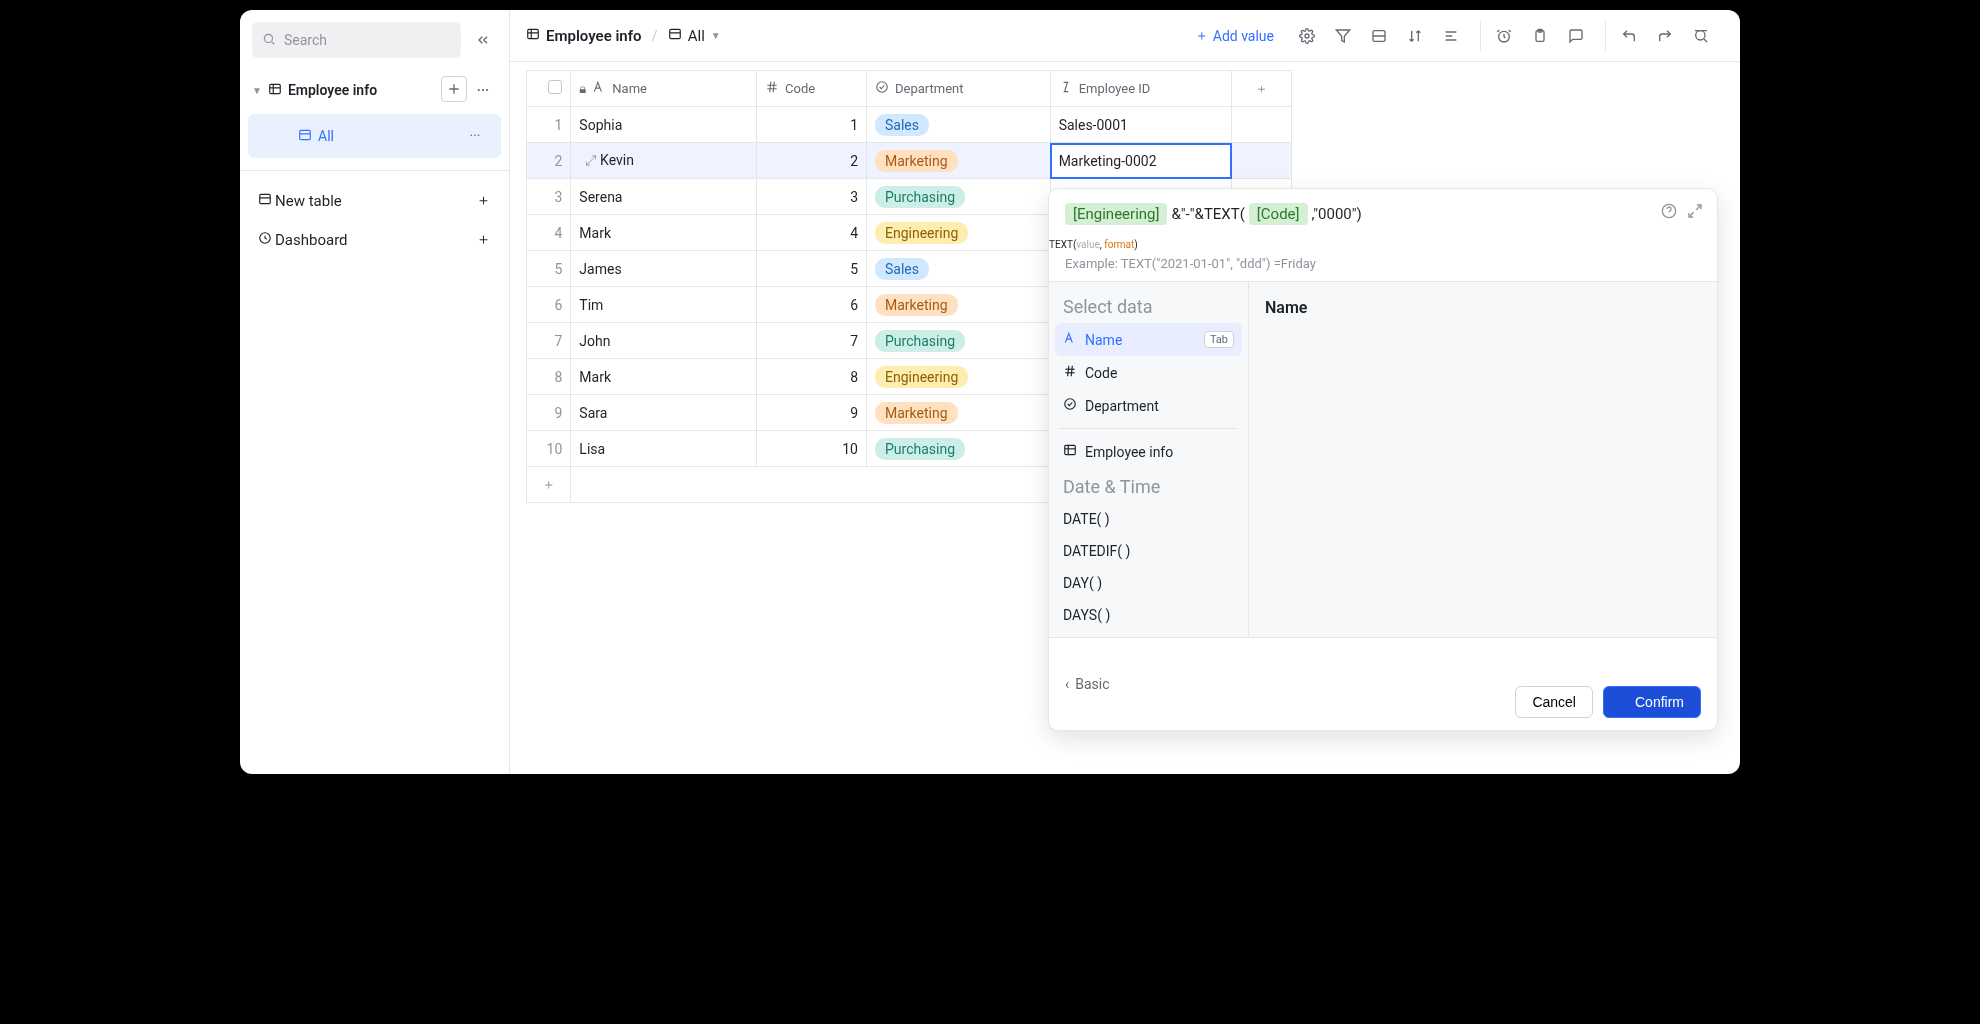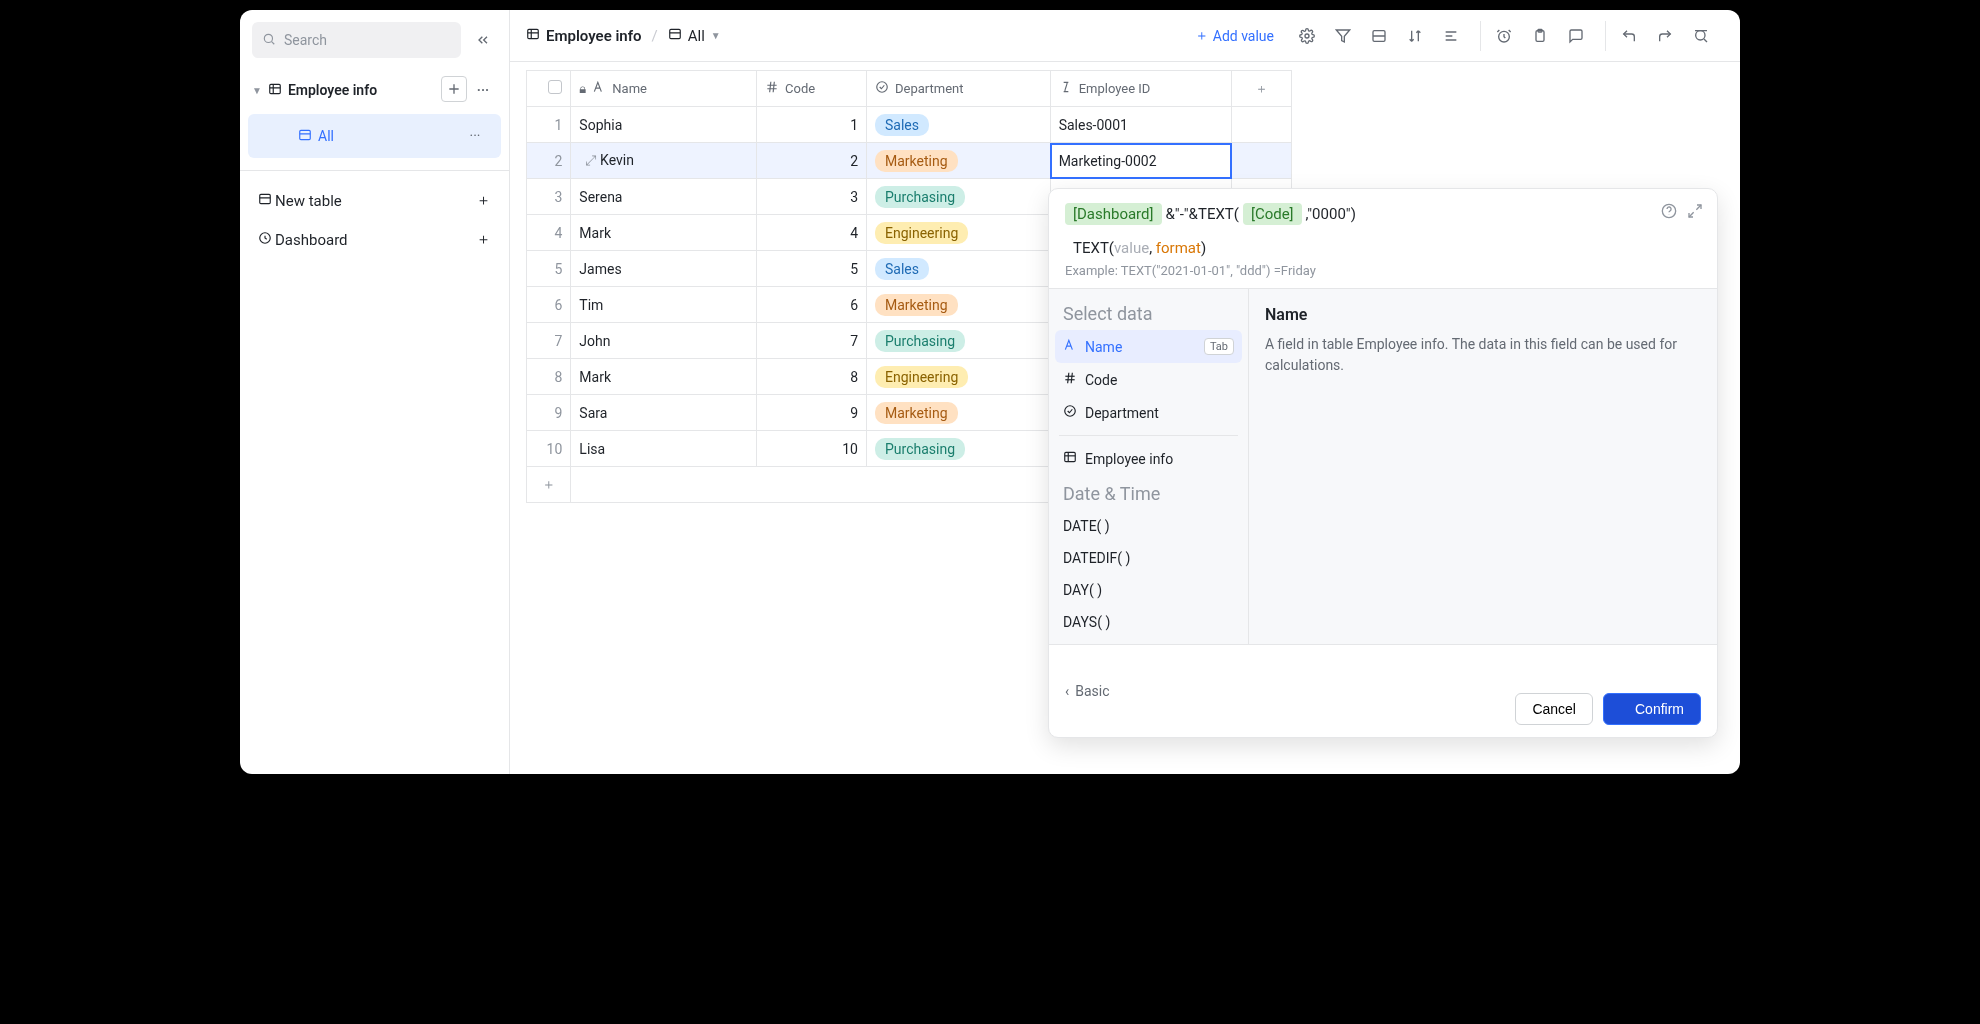--- a/index.html
+++ b/index.html
@@ -42,21 +42,21 @@
 .tag.marketing { background: #ffe1c2; color: #a65b12; }
 .tag.purchasing { background: #cdeee6; color: #1a7e6d; }
 .tag.engineering { background: #feedb1; color: #8a6200; }
 tr.active td { background: #eef3ff; }
 td.selected { outline: 2px solid #3370ff; outline-offset: -2px; background: #fff !important; }
 .row-add td { color:#8f959e; text-align:center; }
 .popover { position: absolute; right: 22px; top: 178px; width: 670px; background: #fff; border: 1px solid #e5e6e8; border-radius: 10px; box-shadow: 0 8px 24px rgba(0,0,0,.12); display: flex; flex-direction: column; overflow: hidden; }
 .pop-formula { padding: 14px 16px 6px; display: flex; align-items: center; gap: 4px; font-size: 15px; }
 .pop-formula .chip { background: #d5efd4; border-radius: 4px; padding: 2px 8px; color: #2a7a2a; }
 .pop-right-icons { position:absolute; right:14px; top:14px; display:flex; gap:10px; color:#8f959e; }
-.pop-hint { padding: 8px 24px 4px; font-size: 15px; }
+.pop-hint { padding: 8px 0 4px; font-size: 10px; }
 .pop-hint .gray { color: #a9adb5; }
 .pop-hint .orange { color: #d97706; }
 .pop-example { padding: 2px 16px 10px; font-size: 13px; color: #8f959e; }
 .pop-body { display: flex; border-top: 1px solid #e5e6e8; background:#f7f8fa; }
 .pop-list { width: 200px; border-right: 1px solid #e5e6e8; max-height: 360px; overflow-y: auto; padding: 6px 0; }
 .pop-list .sec-label { padding: 8px 14px 6px; color: #8f959e; font-size: 18px; }
 .pop-list .item { padding: 8px 14px; display: flex; align-items: center; gap: 8px; cursor: pointer; }
 .pop-list .item.sel { background: #e8edff; border-radius:6px; margin:0 6px; padding:8px 8px; justify-content:space-between; }
 .pop-list .item.sel .il { display:flex; gap:8px; align-items:center; color:#3370ff; }
 .pop-list .tab-pill { font-size:11px; border:1px solid #d0d3d6; padding:1px 5px; border-radius:4px; color:#646a73; background:#fff; }
@@ -385,21 +385,21 @@
             <line x1="12" y1="17" x2="12" y2="17.1"></line>
           </svg></span>
       <span><svg viewBox="0 0 24 24" fill="none" stroke="currentColor" stroke-width="2">
             <polyline points="15 3 21 3 21 9"></polyline>
             <polyline points="9 21 3 21 3 15"></polyline>
             <line x1="21" y1="3" x2="14" y2="10"></line>
             <line x1="3" y1="21" x2="10" y2="14"></line>
           </svg></span>
     </div>
     <div class="pop-formula">
-      <span class="chip">[Dashboard]</span>
+      <span class="chip">[Engineering]</span>
       <span>&amp;"-"&amp;TEXT(</span>
       <span class="chip">[Code]</span>
       <span>,"0000")</span>
     </div>
     <div class="pop-hint">
       <span>TEXT(</span><span class="gray">value</span><span>, </span><span class="orange">format</span><span>)</span>
     </div>
     <div class="pop-example">Example: TEXT("2021-01-01", "ddd") =Friday</div>
     <div class="pop-body">
       <div class="pop-list">
@@ -447,21 +447,20 @@
           </div>
         <div class="item">
             <span>DAY( )</span>
           </div>
         <div class="item">
             <span>DAYS( )</span>
           </div>
       </div>
       <div class="pop-detail">
         <h4>Name</h4>
-        <p>A field in table Employee info. The data in this field can be used for calculations.</p>
       </div>
     </div>
     <div class="pop-footer">
       <span class="back">
           <span>‹</span>
           <span>Basic</span>
         </span>
       <div class="btns">
         <button class="btn">Cancel</button>
         <button class="btn primary">Confirm</button>

